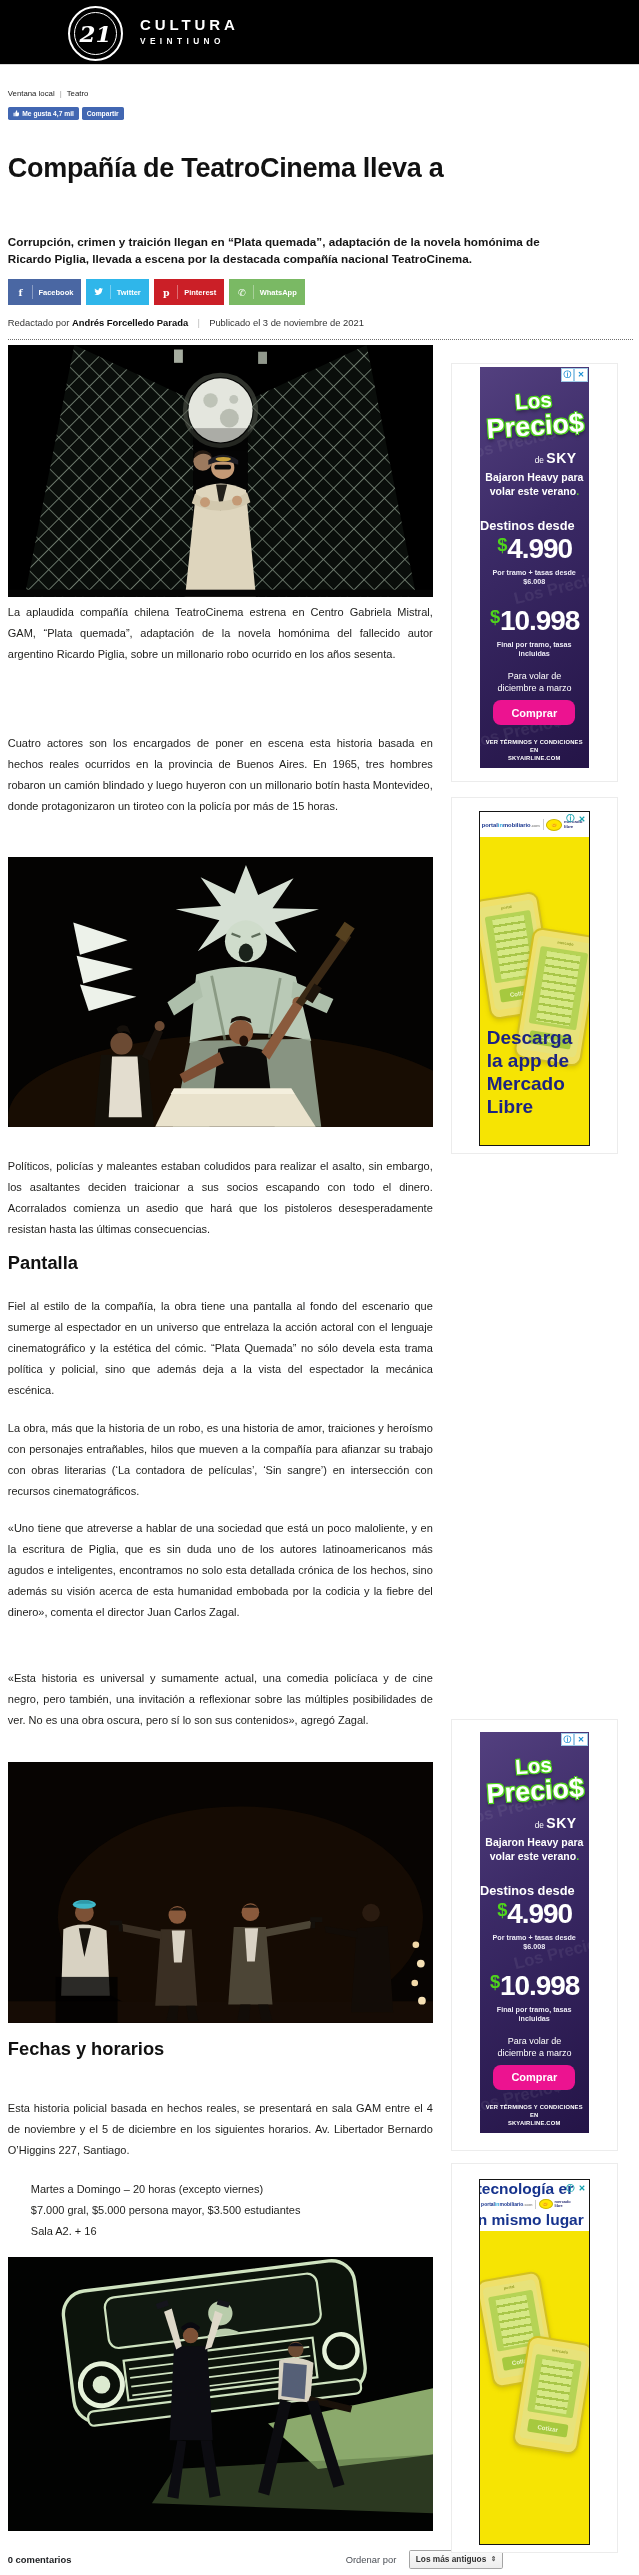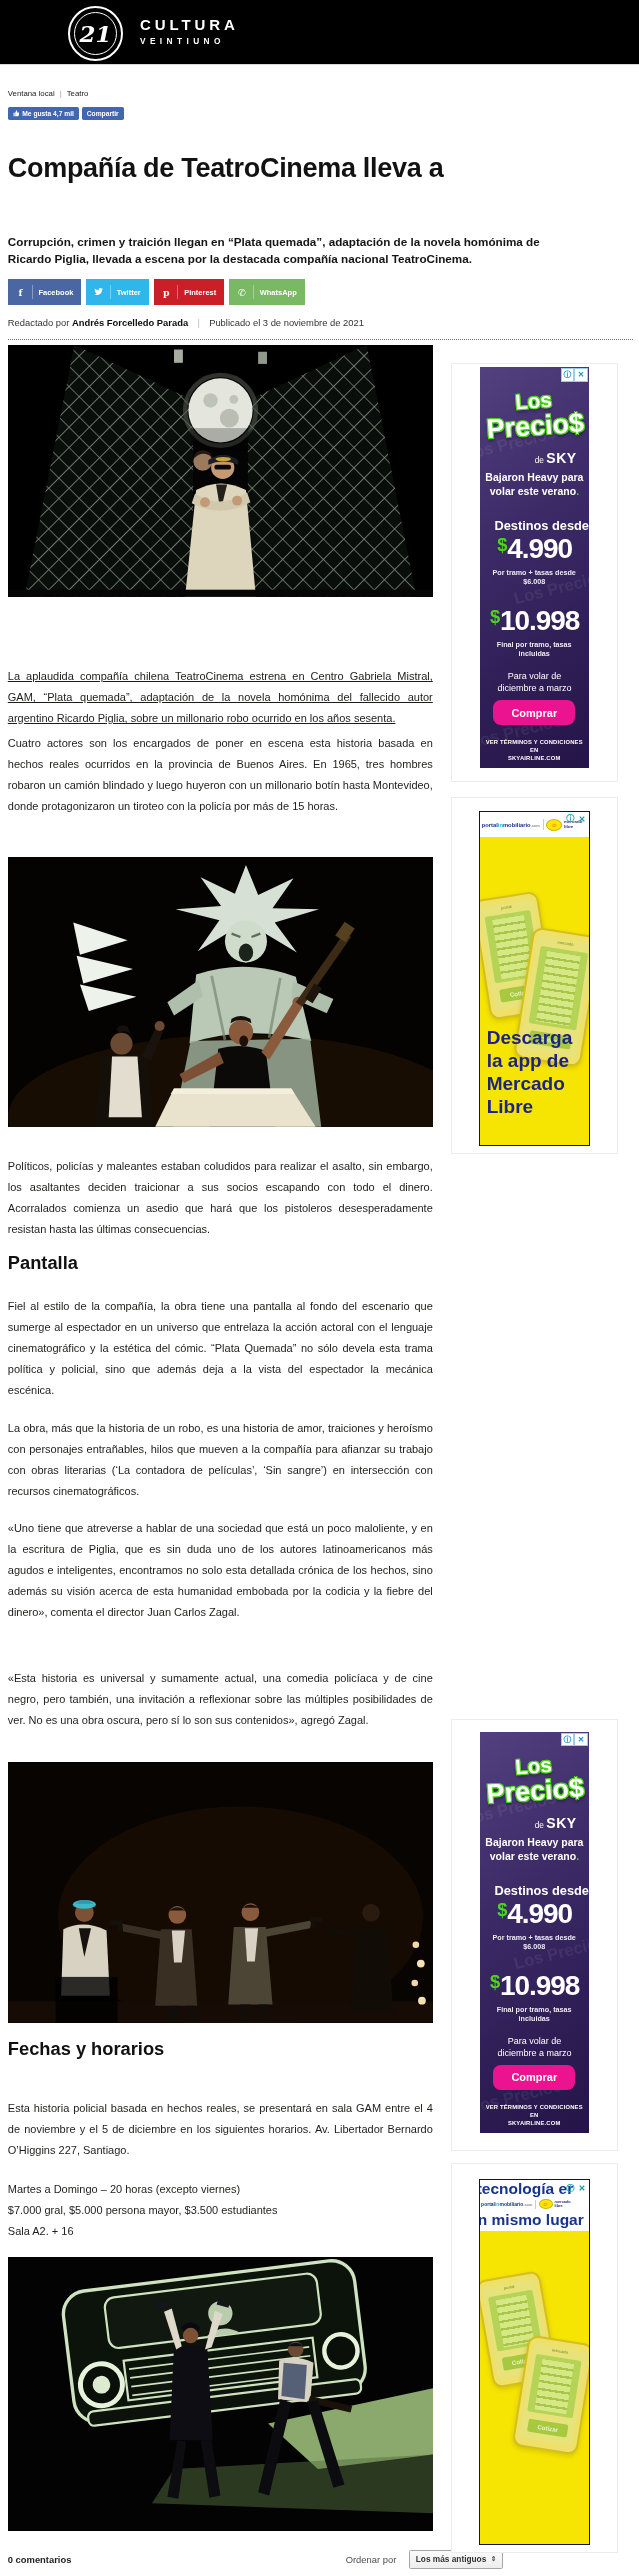--- a/index.html
+++ b/index.html
@@ -66,21 +66,21 @@
            display:flex;align-items:center;justify-content:center;cursor:pointer;}
   .sky-logo{position:absolute;top:24.4px;left:0;width:109px;text-align:center;transform:rotate(-4deg);
             font-weight:800;color:#fff;line-height:1;
             text-shadow:-1.1px -1.1px 0 #4fd41c,1.1px -1.1px 0 #4fd41c,-1.1px 1.1px 0 #4fd41c,1.1px 1.1px 0 #4fd41c,0 2.8px 3.9px rgba(0,0,0,.45);}
   .sky-logo .a{display:block;font-size:20.5px;}
   .sky-logo .b{display:block;font-size:27px;margin-top:1.1px;}
   .sky-de{position:absolute;top:83px;right:12.2px;color:#fff;font-size:8.3px;}
   .sky-de b{font-size:14px;font-weight:800;letter-spacing:0.6px;}
   .sky-headline{position:absolute;top:103px;left:4.4px;width:100px;text-align:center;color:#fff;font-size:10.5px;line-height:14px;font-weight:700;}
   .sky-headline .gd{color:#4fd41c;}
-  .sky-dest{position:absolute;top:151px;left:0;width:109px;text-align:right;color:#fff;font-size:12.8px;font-weight:800;}
+  .sky-dest{position:absolute;top:151px;left:0;width:109px;text-align:left;color:#fff;font-size:12.8px;font-weight:800;}
   .sky-price{position:absolute;left:0;width:109px;text-align:center;color:#fff;font-weight:800;font-size:28px;letter-spacing:-1.1px;line-height:1;}
   .sky-price .cur{color:#4fd41c;font-size:18.3px;vertical-align:6.7px;letter-spacing:0;}
   .sky-note{position:absolute;left:2.2px;width:104px;text-align:center;color:#eceaf5;font-size:7.2px;font-weight:600;}
   .sky-period{position:absolute;top:303px;left:11px;width:87px;text-align:center;color:#fff;font-size:9px;line-height:12.2px;font-weight:400;}
   .sky-cta{position:absolute;top:333px;left:13.3px;width:82px;height:25.5px;background:#ec1390;border-radius:7.8px;color:#fff;
            font-size:11px;font-weight:800;display:flex;align-items:center;justify-content:center;cursor:pointer;}
   .sky-terms{position:absolute;top:371px;left:2.2px;width:104px;text-align:center;color:#fff;font-size:5.8px;font-weight:800;
              letter-spacing:0.2px;line-height:8.3px;}
 
   
@@ -207,21 +207,21 @@
       <rect x="373" y="216" width="30" height="9" rx="4" fill="#0a0a0a"></rect>
       <path d="M340 262 Q384 238 430 262 L448 455 L320 455 Z" fill="#ded5bd"></path>
       <path d="M376 252 L384 300 L396 252 Z" fill="#23201a"></path>
       <path d="M338 268 Q384 298 432 266 L438 284 Q384 314 332 286 Z" fill="#d2c8ae"></path>
       <circle cx="356" cy="284" r="9" fill="#c49a76"></circle>
       <circle cx="414" cy="281" r="9" fill="#c49a76"></circle>
       <rect x="0" y="442" width="768" height="13" fill="#060606"></rect>
     </svg>
   </div>
 
-  <p class="para" style="top:666px;text-decoration:underline;">La aplaudida compañía chilena TeatroCinema estrena en Centro Gabriela Mistral, GAM, “Plata quemada”, adaptación de la novela homónima del fallecido autor argentino Ricardo Piglia, sobre un millonario robo ocurrido en los años sesenta.</p>
+  <p class="para" style="top:602px;">La aplaudida compañía chilena TeatroCinema estrena en Centro Gabriela Mistral, GAM, “Plata quemada”, adaptación de la novela homónima del fallecido autor argentino Ricardo Piglia, sobre un millonario robo ocurrido en los años sesenta.</p>
   <p class="para" style="top:733px;">Cuatro actores son los encargados de poner en escena esta historia basada en hechos reales ocurridos en la provincia de Buenos Aires. En 1965, tres hombres robaron un camión blindado y luego huyeron con un millonario botín hasta Montevideo, donde protagonizaron un tiroteo con la policía por más de 15 horas.</p>
 
   <div class="img-block" style="top:857px;height:270px;">
     <svg width="425" height="270" viewBox="0 0 768 487">
       <rect width="768" height="487" fill="#040302"></rect>
       <ellipse cx="420" cy="470" rx="420" ry="150" fill="#2a1505" opacity="0.55"></ellipse>
       <polygon points="430,14 452,68 516,38 478,92 562,94 482,118 522,172 452,130 430,192 408,130 343,170 382,114 303,94 385,88 348,36 410,66" fill="#e2ecdf" opacity="0.95"></polygon>
       <circle cx="430" cy="152" r="38" fill="#cfdccb"></circle>
       <ellipse cx="430" cy="172" rx="13" ry="16" fill="#1b231b"></ellipse>
       <path d="M404 138 L420 144 M456 138 L440 144" stroke="#5d6b59" stroke-width="4"></path>
@@ -295,21 +295,21 @@
       <path d="M632 306 L572 296 L574 308 L632 318 Z" fill="#120c07"></path>
       <circle cx="737" cy="330" r="6" fill="#f2d9a8"></circle>
       <circle cx="746" cy="364" r="7" fill="#f5e0b4"></circle>
       <circle cx="735" cy="399" r="6" fill="#f2d9a8"></circle>
       <circle cx="748" cy="431" r="7" fill="#f5e0b4"></circle>
     </svg>
   </div>
 
   <h2 class="h2" style="top:2038px;">Fechas y horarios</h2>
   <p class="para" style="top:2098px;">Esta historia policial basada en hechos reales, se presentará en sala GAM entre el 4 de noviembre y el 5 de diciembre en los siguientes horarios. Av. Libertador Bernardo O’Higgins 227, Santiago.</p>
-  <div class="sched" style="top:2179px;">
+  <div class="sched" style="top:2179px;margin-left:23px;">
     <div>Martes a Domingo – 20 horas (excepto viernes)</div>
     <div>$7.000 gral, $5.000 persona mayor, $3.500 estudiantes</div>
     <div>Sala A2. + 16</div>
   </div>
 
   <div class="img-block" style="top:2257px;height:274px;">
     <svg width="425" height="274" viewBox="0 0 768 493">
       <rect width="768" height="493" fill="#020302"></rect>
       <g transform="rotate(-7 360 170)">
         <rect x="110" y="34" width="530" height="238" rx="42" fill="#0c130b" stroke="#cfe3c0" stroke-width="6"></rect>

